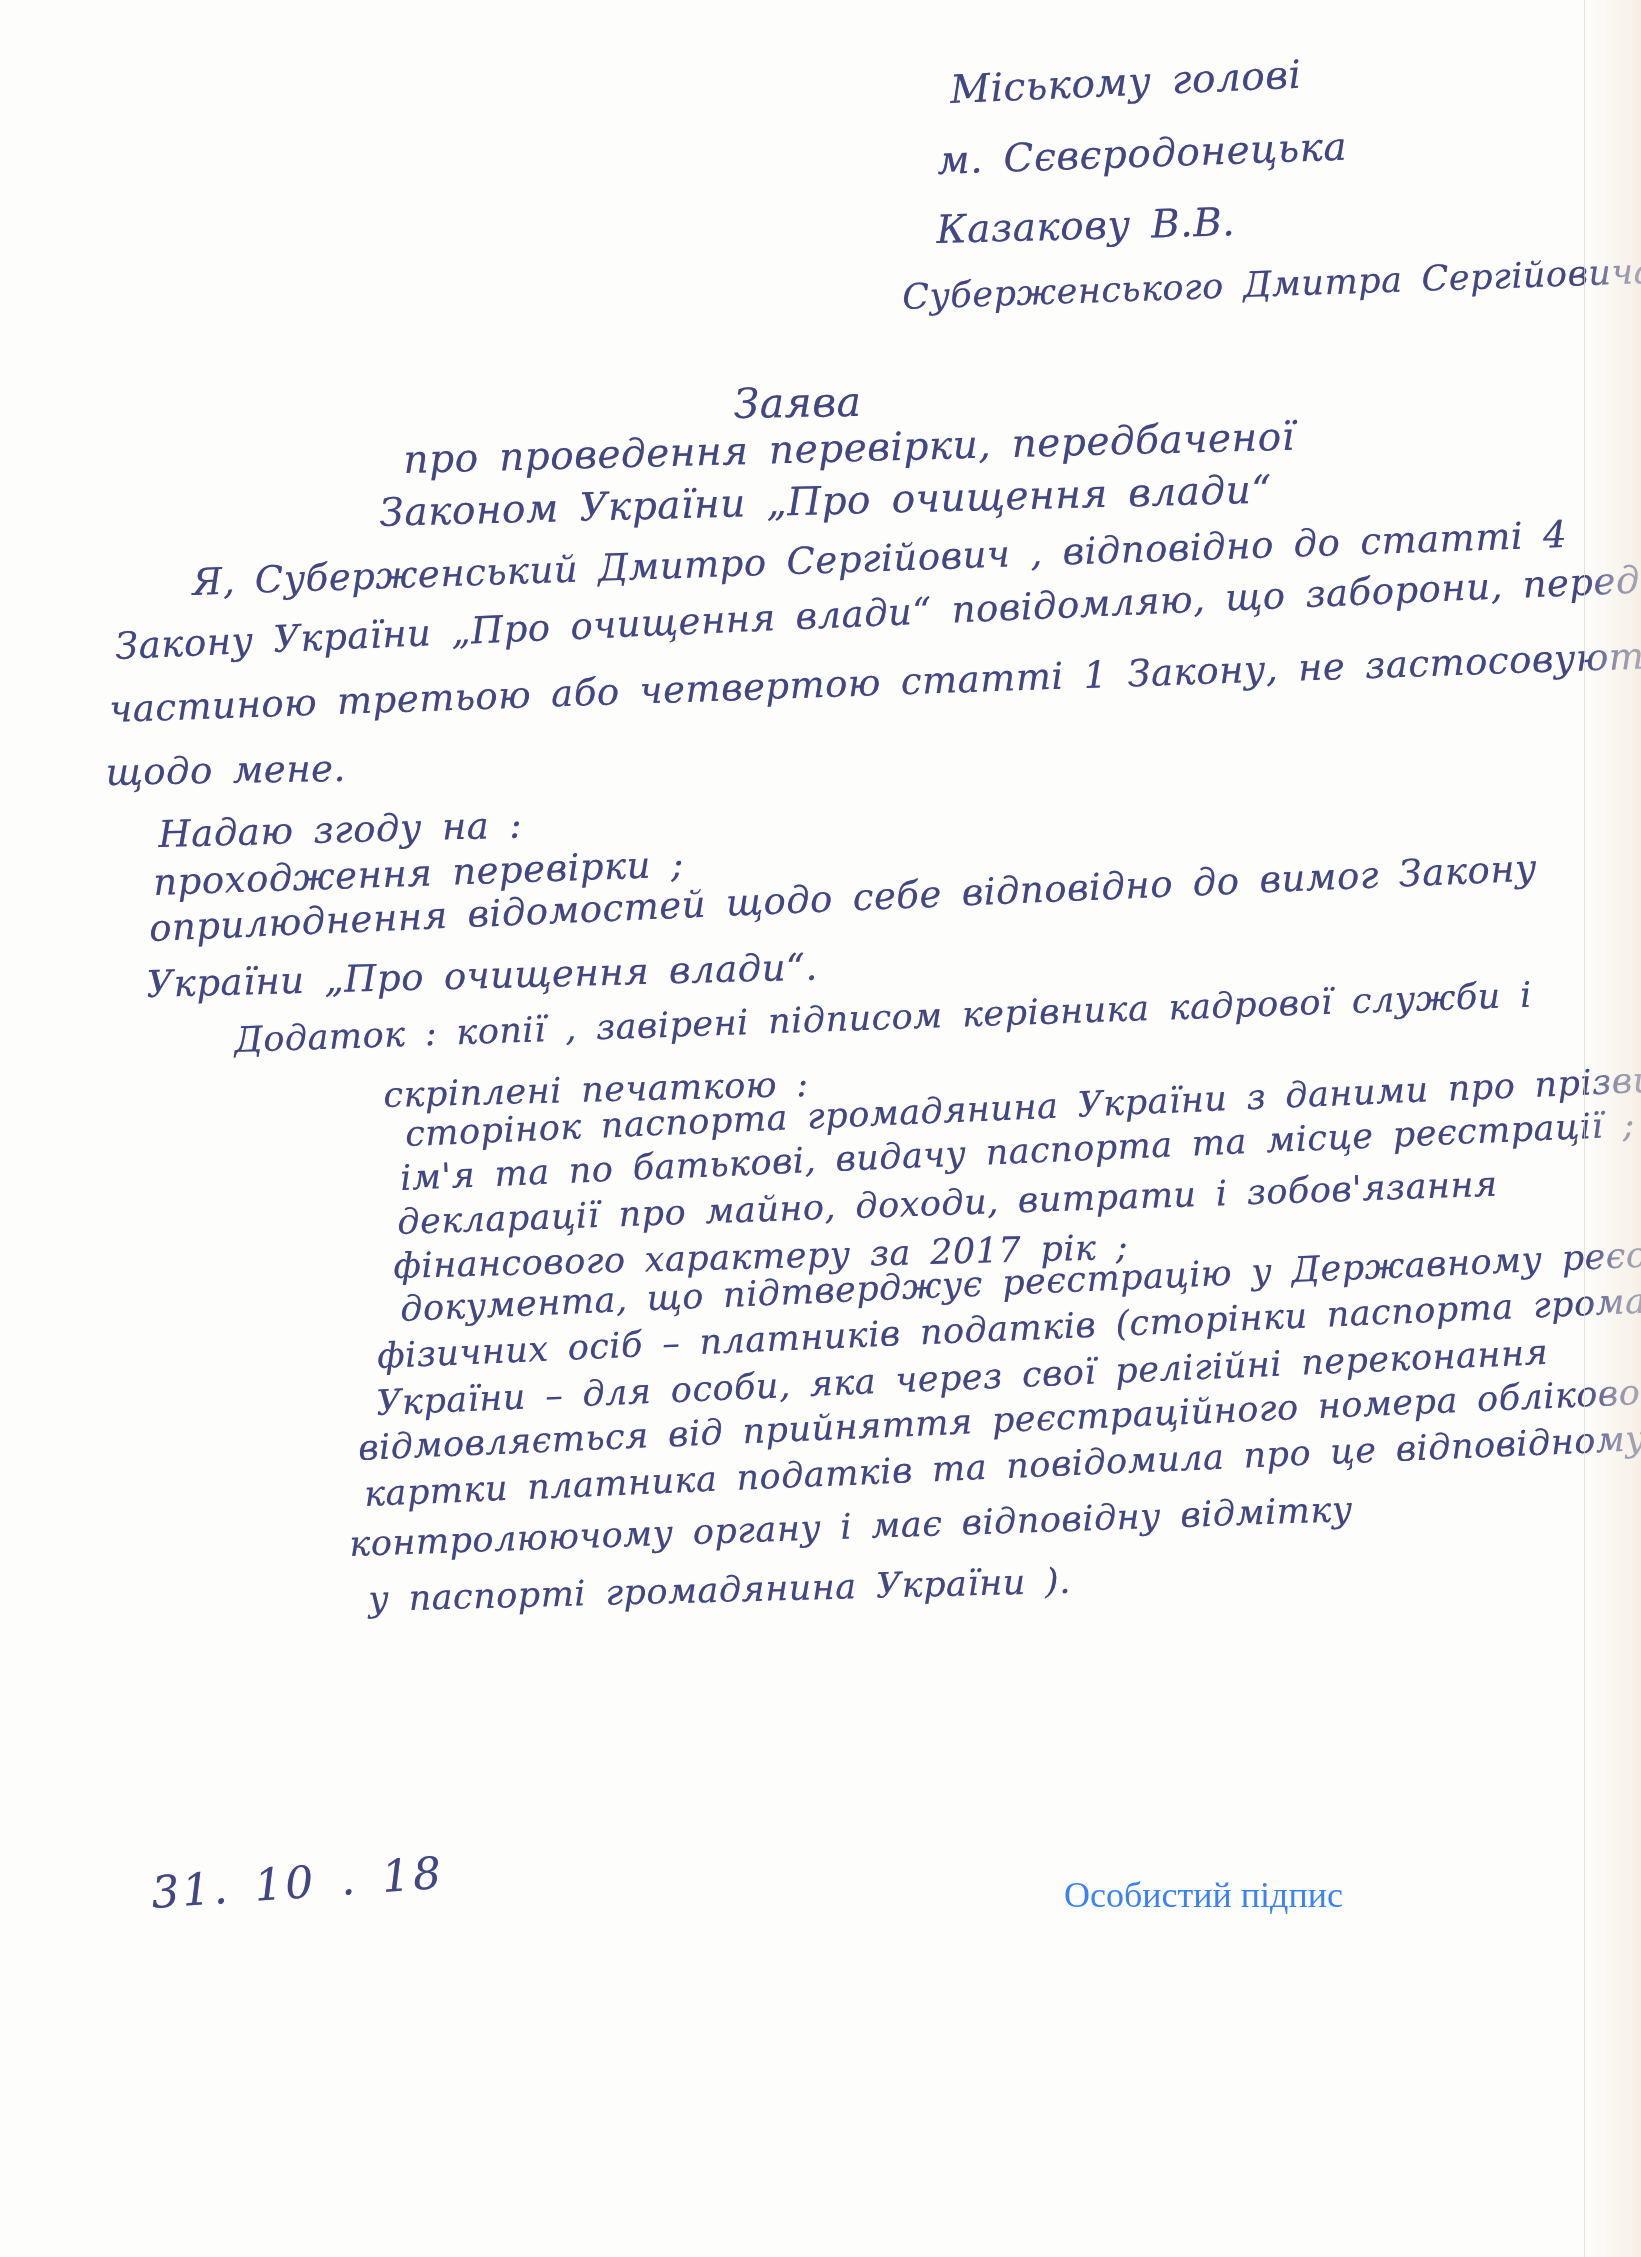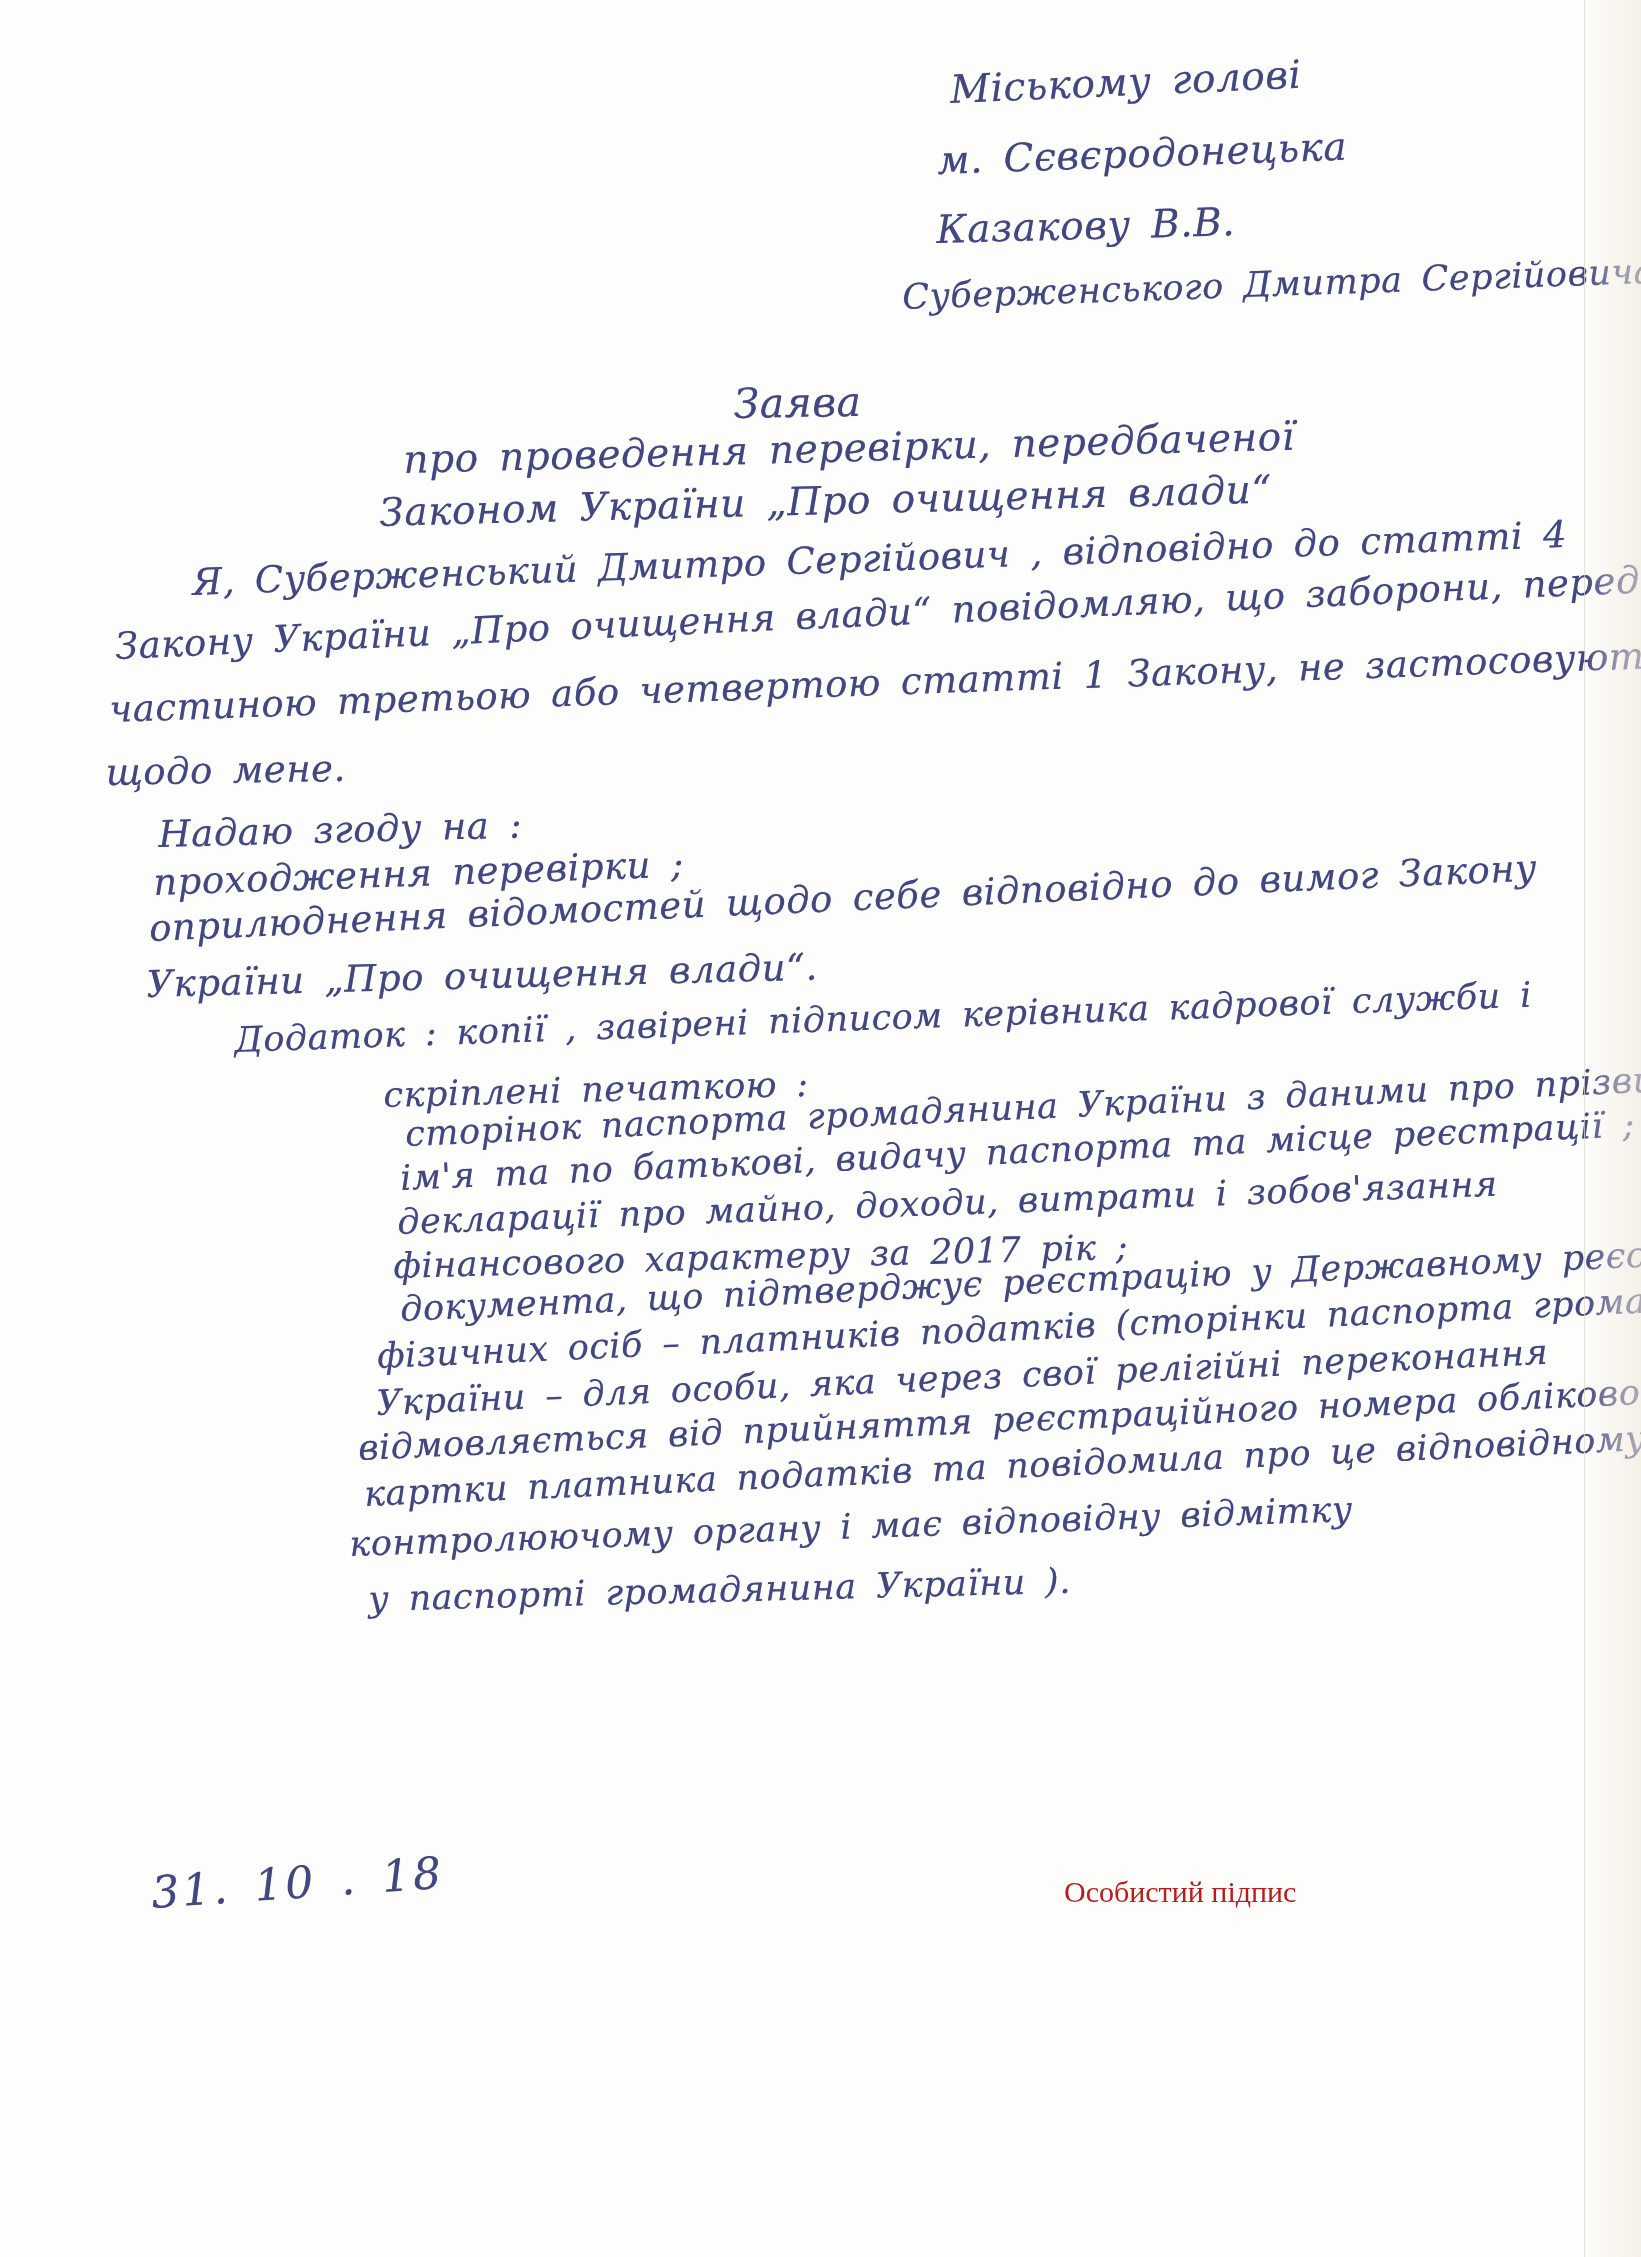--- a/index.html
+++ b/index.html
@@ -45,22 +45,22 @@
   .hw.body   { font-size: 37px; }
   .hw.attach { font-size: 35px; }
   .hw.small  { font-size: 35px; }
   .hw.date   { font-size: 44px; letter-spacing: 2.9px; }
   
   .printed {
     position: absolute;
     white-space: nowrap;
     font-family: "Liberation Serif", "DejaVu Serif", serif;
     font-style: normal;
-    font-size: 30px;
-    color: #b91c1c;
+    font-size: 36px;
+    color: #3b82f6;
     line-height: 1;
   }
 </style>
 </head>
 <body>
 
 <div class="page">
 
   <div class="hw big" style="left:951px;  top:70px;  --r:-2.5deg">Міському голові</div>
   <div class="hw big" style="left:938px;  top:141px; --r:-2deg">м. Сєвєродонецька</div>

